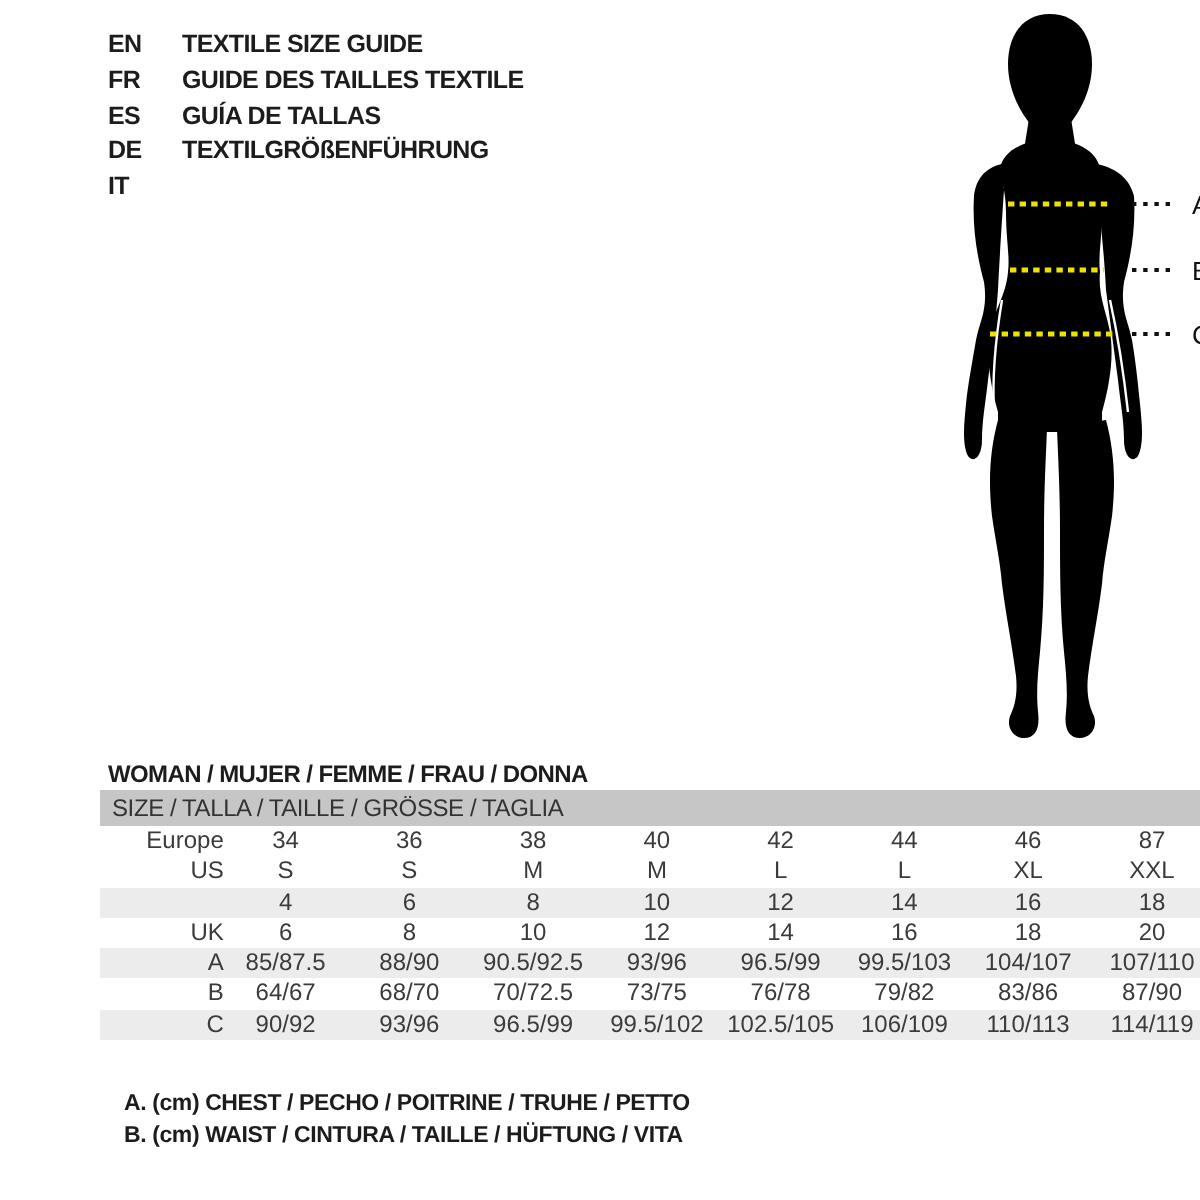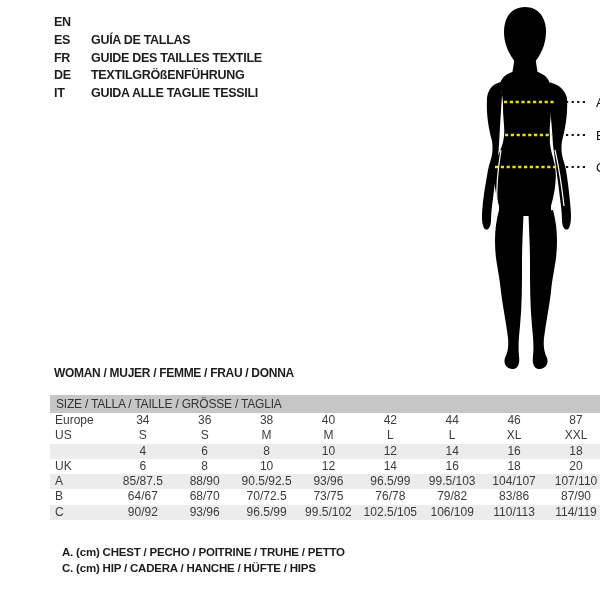--- a/index.html
+++ b/index.html
@@ -10,60 +10,60 @@
   
   .lang-list{position:absolute;left:22px;top:14px;}
   .lang-row{display:flex;height:17.8px;line-height:17.8px;
     font-size:12.5px;font-weight:700;letter-spacing:-0.3px;color:#1c1c1c;}
   .lang-code{width:37px;}
   
   .figure-wrap{position:absolute;left:430px;top:0;width:170px;height:378px;}
   .figure-wrap svg{display:block;width:170px;height:378px;}
   .marker-label{font-family:"Liberation Sans",sans-serif;font-size:13px;fill:#111;}
   
-  .section-title{position:absolute;left:22px;top:366px;font-size:12px;font-weight:700;
+  .section-title{position:absolute;left:22px;top:380px;font-size:12px;font-weight:700;
     letter-spacing:-0.3px;color:#1c1c1c;}
   
   .size-table{position:absolute;left:18px;top:395px;border-collapse:collapse;
     table-layout:fixed;width:557px;font-size:12px;color:#3b3b3b;}
   .size-table td{padding:0;height:15.3px;line-height:15.3px;text-align:center;
     overflow:hidden;white-space:nowrap;}
-  .size-table td.lbl{text-align:left;padding-left:5px;width:77px;}
+  .size-table td.lbl{text-align:right;padding-left:5px;width:77px;}
   .size-table tr.hdr td{height:18px;line-height:18px;background:#c6c6c6;
     text-align:left;padding-left:6px;color:#333;letter-spacing:-0.2px;}
   .size-table tr.shaded td{background:#ececec;}
   
   .footnotes{position:absolute;left:30px;top:545px;}
   .footnote{height:15.5px;line-height:15.5px;font-size:11.5px;font-weight:700;
     letter-spacing:-0.2px;color:#1c1c1c;}
 </style>
 </head>
 <body>
 
 <div id="canvas">
 
   <div class="lang-list">
     <div class="lang-row">
       <span class="lang-code">EN</span>
+      <span class="lang-text">TEXTILE SIZE GUIDE</span>
+    </div>
+    <div class="lang-row">
+      <span class="lang-code">FR</span>
+      <span class="lang-text">GUIDE DES TAILLES TEXTILE</span>
     </div>
     <div class="lang-row">
       <span class="lang-code">ES</span>
       <span class="lang-text">GUÍA DE TALLAS</span>
-    </div>
-    <div class="lang-row">
-      <span class="lang-code">FR</span>
-      <span class="lang-text">GUIDE DES TAILLES TEXTILE</span>
     </div>
     <div class="lang-row">
       <span class="lang-code">DE</span>
       <span class="lang-text">TEXTILGRÖßENFÜHRUNG</span>
     </div>
     <div class="lang-row">
       <span class="lang-code">IT</span>
-      <span class="lang-text">GUIDA ALLE TAGLIE TESSILI</span>
     </div>
   </div>
 
   <div class="figure-wrap">
     <svg viewBox="0 0 170 378" xmlns="http://www.w3.org/2000/svg">
       <g fill="#000000">
 
         <path d="M63,7 C49,7 42,18 42,32 C42,45 48,56 54,63 L72,63 C78,56 84,45 84,32 C84,18 77,7 63,7 Z"></path>
 
         <path d="M53,56 L73,56 L76,75 L50,75 Z"></path>
@@ -183,16 +183,16 @@
         <td>102.5/105</td>
         <td>106/109</td>
         <td>110/113</td>
         <td>114/119</td>
       </tr>
     </tbody>
   </table>
 
   <div class="footnotes">
     <div class="footnote">A. (cm) CHEST / PECHO / POITRINE / TRUHE / PETTO</div>
-    <div class="footnote">C. (cm) HIP / CADERA / HANCHE / HÜFTE / HIPS</div>
+    <div class="footnote">B. (cm) WAIST / CINTURA / TAILLE / HÜFTUNG / VITA</div>
   </div>
 
 </div>
 
 </body></html>

